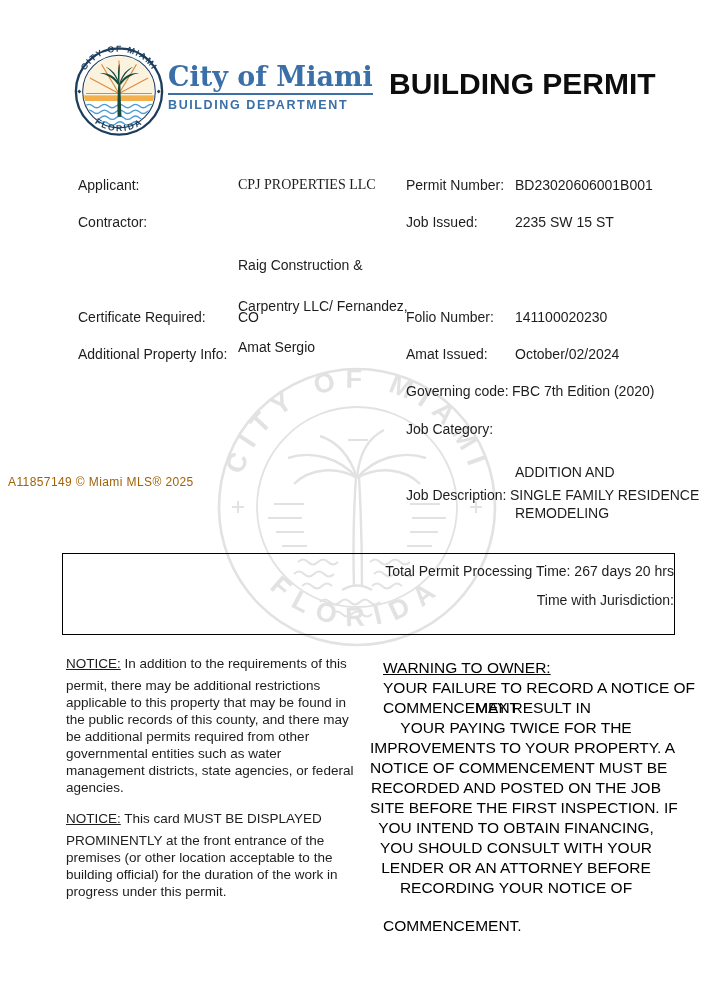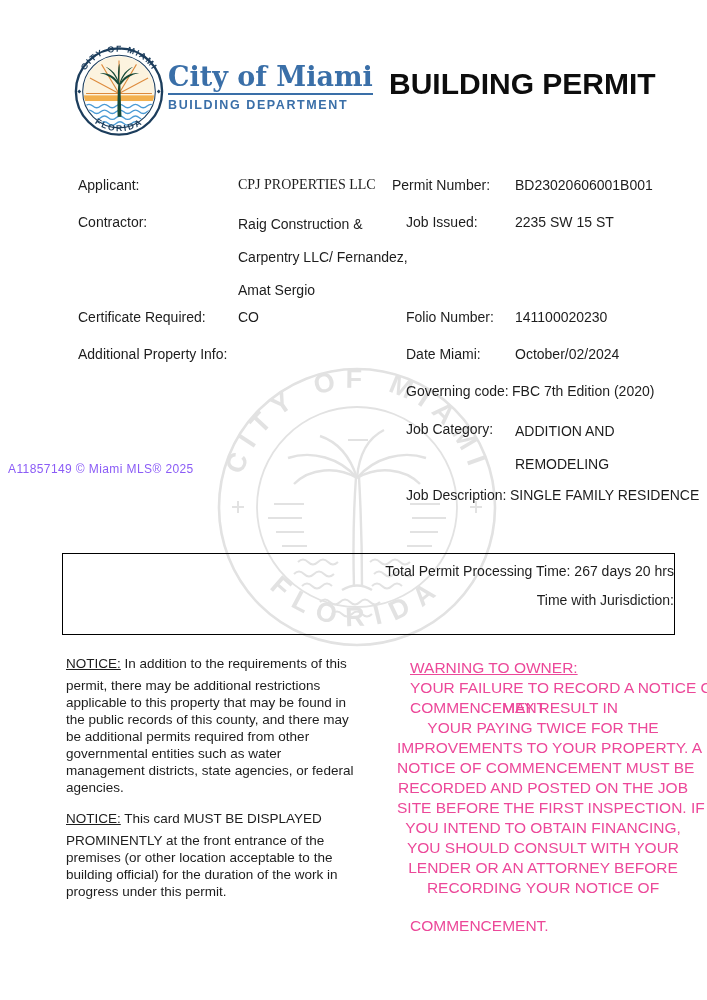--- a/index.html
+++ b/index.html
@@ -19,43 +19,43 @@
   .logo-subtitle {
     font-size:12.5px; font-weight:bold; letter-spacing:1.6px; color:#3a6fa8; margin-top:3px;
   }
   .doc-title {
     position:absolute; left:389px; top:67px; font-size:30px; font-weight:800;
     color:#0d0d0d; line-height:34px; white-space:nowrap;
   }
 
   
   .lbl, .val { position:absolute; font-size:14px; line-height:18px; white-space:nowrap; z-index:2; }
-  .val.wrap { white-space:normal; line-height:33px; }
-
-  
-  .photo-credit { position:absolute; left:8px; top:462px; font-size:12px; letter-spacing:0.4px; color:#8b5cf6; z-index:1; }
+  .val.wrap { white-space:normal; line-height:41px;margin-top:37px; }
+
+  
+  .photo-credit { position:absolute; left:8px; top:475px; font-size:12px; letter-spacing:0.4px; color:#a16207; z-index:1; }
   .seal-watermark { position:absolute; left:212px; top:362px; width:290px; height:290px; z-index:0; }
 
   
   .proc-box {
     position:absolute; left:62px; top:553px; width:613px; height:82px;
     border:1px solid #000; background:transparent; z-index:2; text-align:right;
     padding-top:8px; box-sizing:border-box;
   }
   .proc-box div { font-size:14px; line-height:18px; margin-bottom:10.5px; }
 
   
   .notices { position:absolute; left:66px; top:655px; width:288px; z-index:2; }
   .notice-first { font-size:13.5px; line-height:17px; white-space:nowrap; margin-bottom:5px; }
   .notice-body { font-size:13.5px; line-height:17px; }
   .u { text-decoration:underline; }
   .notice2 { margin-top:14px; }
 
   
-  .warning { position:absolute; left:397px; top:658px; width:292px; z-index:2; font-size:15.5px; line-height:20px; color:#ec4899; }
+  .warning { position:absolute; left:370px; top:658px; width:292px; z-index:2; font-size:15.5px; line-height:20px; color:#000000; }
   .warn-left { padding-left:13px; white-space:nowrap; }
   .warn-center { text-align:center; white-space:nowrap; }
   .warn-overlap { position:relative; height:20px; }
   .warn-overlap .p1 { position:absolute; left:13px; top:0; white-space:nowrap; }
   .warn-overlap .p2 { position:absolute; left:105px; top:0; white-space:nowrap; }
   .warn-last { padding-left:13px; margin-top:18px; white-space:nowrap; }
 </style>
 </head>
 <body>
 
@@ -175,30 +175,30 @@
 
   <div class="lbl" style="left:78px; top:213px;">Contractor:</div>
   <div class="val wrap" style="left:238px; top:208px; width:185px;">Raig Construction &amp; Carpentry LLC/ Fernandez, Amat Sergio</div>
 
   <div class="lbl" style="left:78px; top:308px;">Certificate Required:</div>
   <div class="val" style="left:238px; top:308px;">CO</div>
 
   <div class="lbl" style="left:78px; top:345px;">Additional Property Info:</div>
   <div class="val" style="left:238px; top:345px;"></div>
 
-  <div class="lbl" style="left:392px; top:176px;">Permit Number:</div>
+  <div class="lbl" style="left:406px; top:176px;">Permit Number:</div>
   <div class="val" style="left:515px; top:176px;">BD23020606001B001</div>
 
   <div class="lbl" style="left:406px; top:213px;">Job Issued:</div>
   <div class="val" style="left:515px; top:213px;">2235 SW 15 ST</div>
 
   <div class="lbl" style="left:406px; top:308px;">Folio Number:</div>
   <div class="val" style="left:515px; top:308px;">141100020230</div>
 
-  <div class="lbl" style="left:406px; top:345px;">Date Miami:</div>
+  <div class="lbl" style="left:406px; top:345px;">Amat Issued:</div>
   <div class="val" style="left:515px; top:345px;">October/02/2024</div>
 
   <div class="lbl" style="left:406px; top:382px;">Governing code:</div>
   <div class="val" style="left:512px; top:382px;">FBC 7th Edition (2020)</div>
 
   <div class="lbl" style="left:406px; top:420px;">Job Category:</div>
   <div class="val wrap" style="left:515px; top:415px; width:150px;">ADDITION AND REMODELING</div>
 
   <div class="lbl" style="left:406px; top:486px;">Job Description:</div>
   <div class="val" style="left:510px; top:486px;">SINGLE FAMILY RESIDENCE</div>

